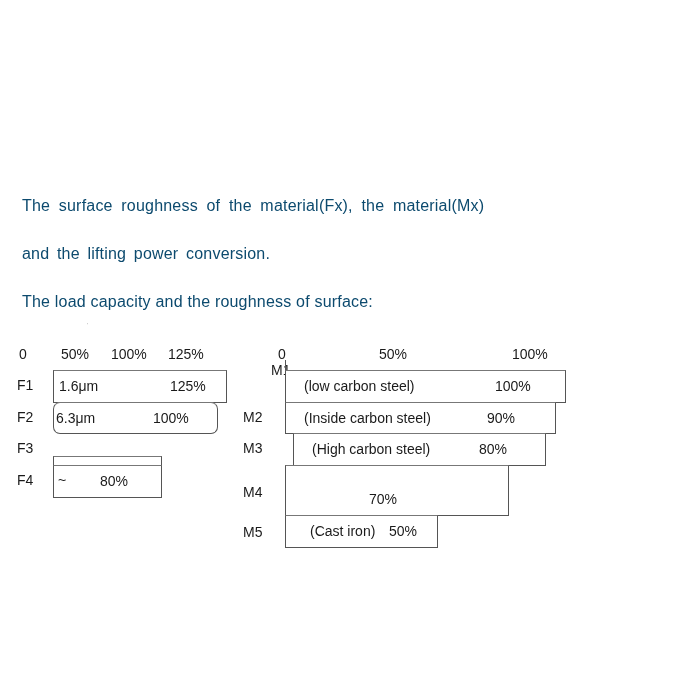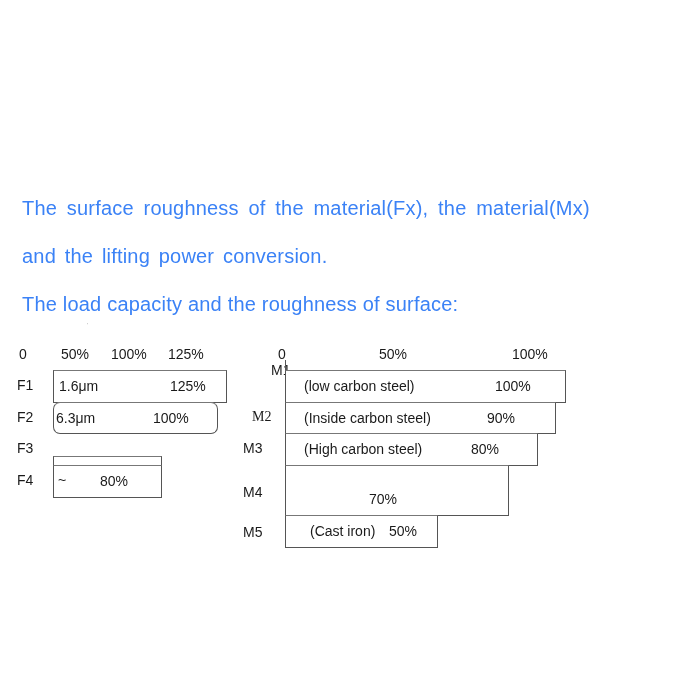--- a/index.html
+++ b/index.html
@@ -1,20 +1,20 @@
 <!DOCTYPE html>
 <html><head>
   <meta charset="utf-8">
   <style>
     html, body { margin: 0; padding: 0; }
     body {
       width: 700px; height: 700px; background: #ffffff; position: relative; overflow: hidden;
       font-family: "Liberation Sans", sans-serif; color: #1a1a1a;
     }
-    .para { position: absolute; left: 22px; font-size: 20px; letter-spacing: 0.2px; white-space: nowrap; color: #3b82f6; }
+    .para { position: absolute; left: 22px; font-size: 16px; letter-spacing: 0.2px; white-space: nowrap; color: #0c4a6e; }
     #p1 { top: 197px; word-spacing: 4px; }
     #p2 { top: 245px; word-spacing: 3px; }
     #p3 { top: 293px; }
     .lbl { position: absolute; font-size: 14px; white-space: nowrap; color: #1a1a1a; }
     .box {
       position: absolute; border: 1.3px solid #555; border-top-color: #777; box-sizing: border-box;
       font-size: 14px; white-space: nowrap; color: #1a1a1a; background: #fff;
     }
     .box span { position: absolute; }
     .vline { position: absolute; width: 0; border-left: 1.3px solid #555; }
@@ -57,36 +57,36 @@
     <span style="left:46px; top:7px;">80%</span>
   </div>
 </div>
 
 <div>
   <div class="tick" style="left:278px; top:346px;">0</div>
   <div class="tick" style="left:379px; top:346px;">50%</div>
   <div class="tick" style="left:512px; top:346px;">100%</div>
 
   <div class="lbl" style="left:243px; top:362px;margin-left:28px;">M1</div>
-  <div class="lbl" style="left:252px; top:409px;font-family:Liberation Serif, serif;">M2</div>
+  <div class="lbl" style="left:243px; top:409px;">M2</div>
   <div class="lbl" style="left:243px; top:440px;">M3</div>
   <div class="lbl" style="left:243px; top:484px;">M4</div>
   <div class="lbl" style="left:243px; top:524px;">M5</div>
 
   <div class="vline" style="left:285px; top:360px; height:12px;"></div>
 
   <div class="box" style="left:285px; top:370px; width:281px; height:33px;">
     <span style="left:18px; top:7px;">(low carbon steel)</span>
     <span style="left:209px; top:7px;">100%</span>
   </div>
   <div class="box" style="left:285px; top:402px; width:271px; height:32px;">
     <span style="left:18px; top:7px;">(Inside carbon steel)</span>
     <span style="left:201px; top:7px;">90%</span>
   </div>
-  <div class="box" style="left:285px; top:433px; width:253px; height:33px;">
+  <div class="box" style="left:293px; top:433px; width:253px; height:33px;">
     <span style="left:18px; top:7px;">(High carbon steel)</span>
     <span style="left:185px; top:7px;">80%</span>
   </div>
   <div class="box" style="left:285px; top:465px; width:224px; height:51px;">
     <span style="left:83px; top:25px;">70%</span>
   </div>
   <div class="box" style="left:285px; top:515px; width:153px; height:33px;">
     <span style="left:18px; top:7px;margin-left:6px;">(Cast iron)</span>
     <span style="left:103px; top:7px;">50%</span>
   </div>

